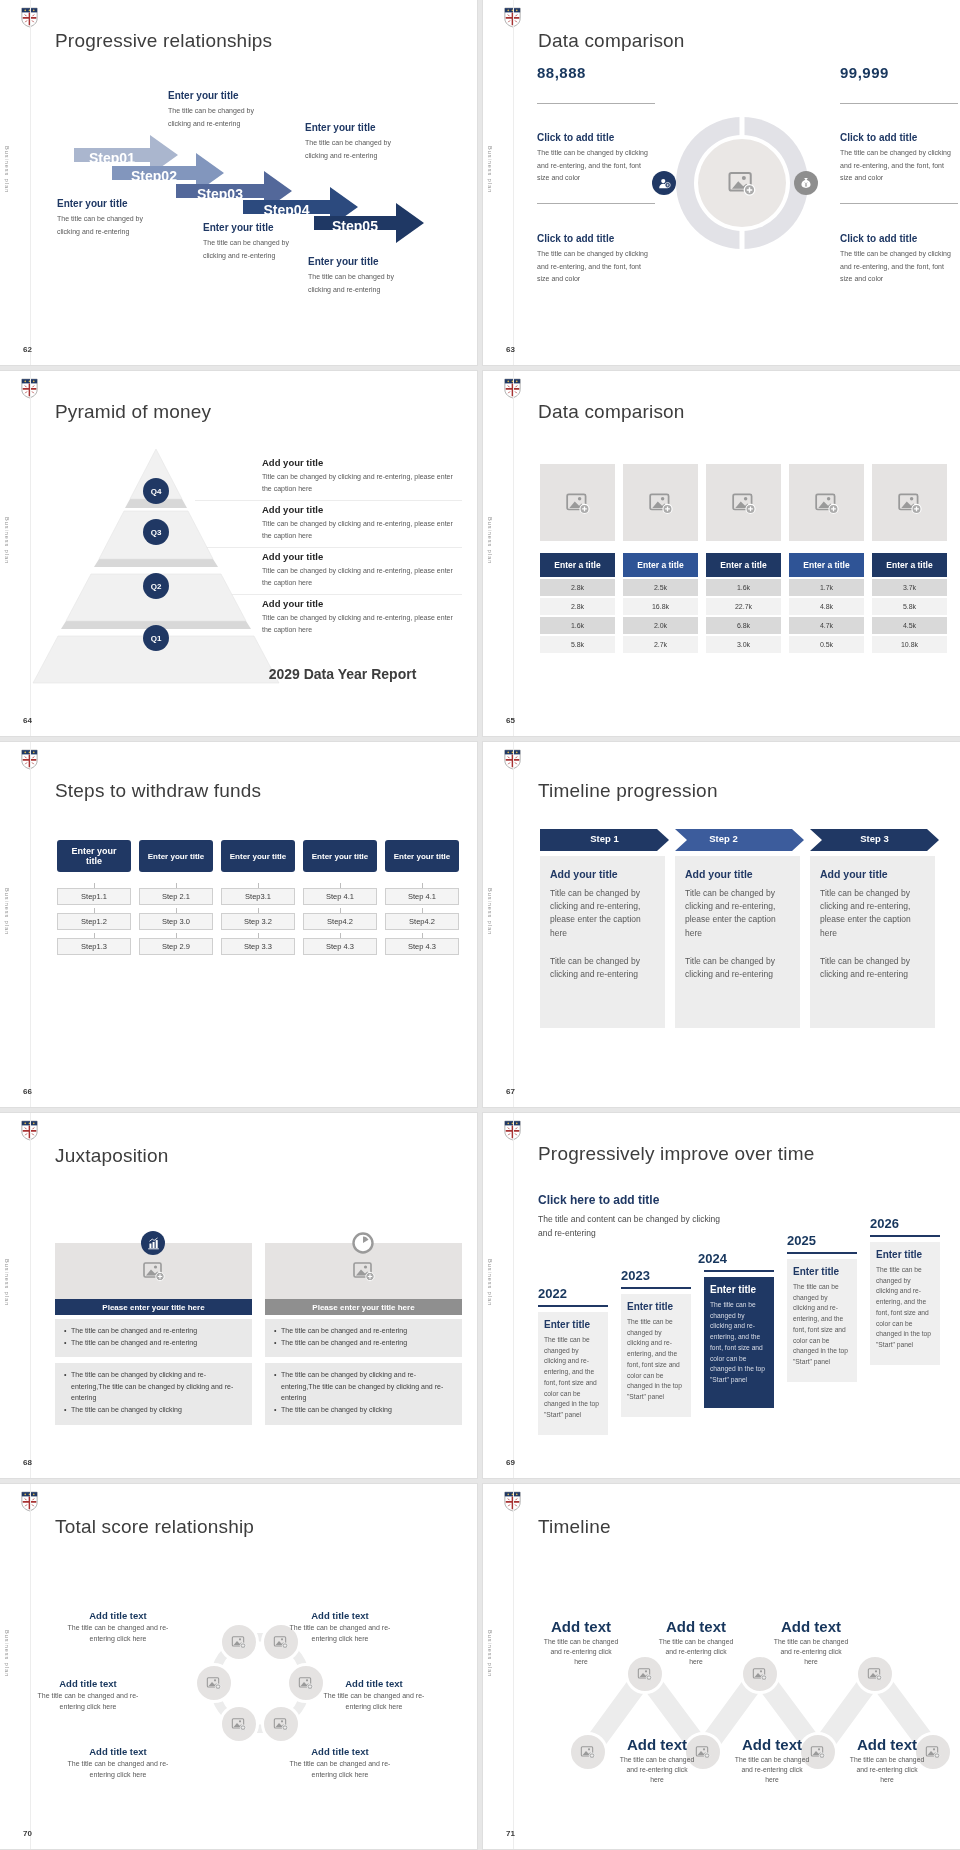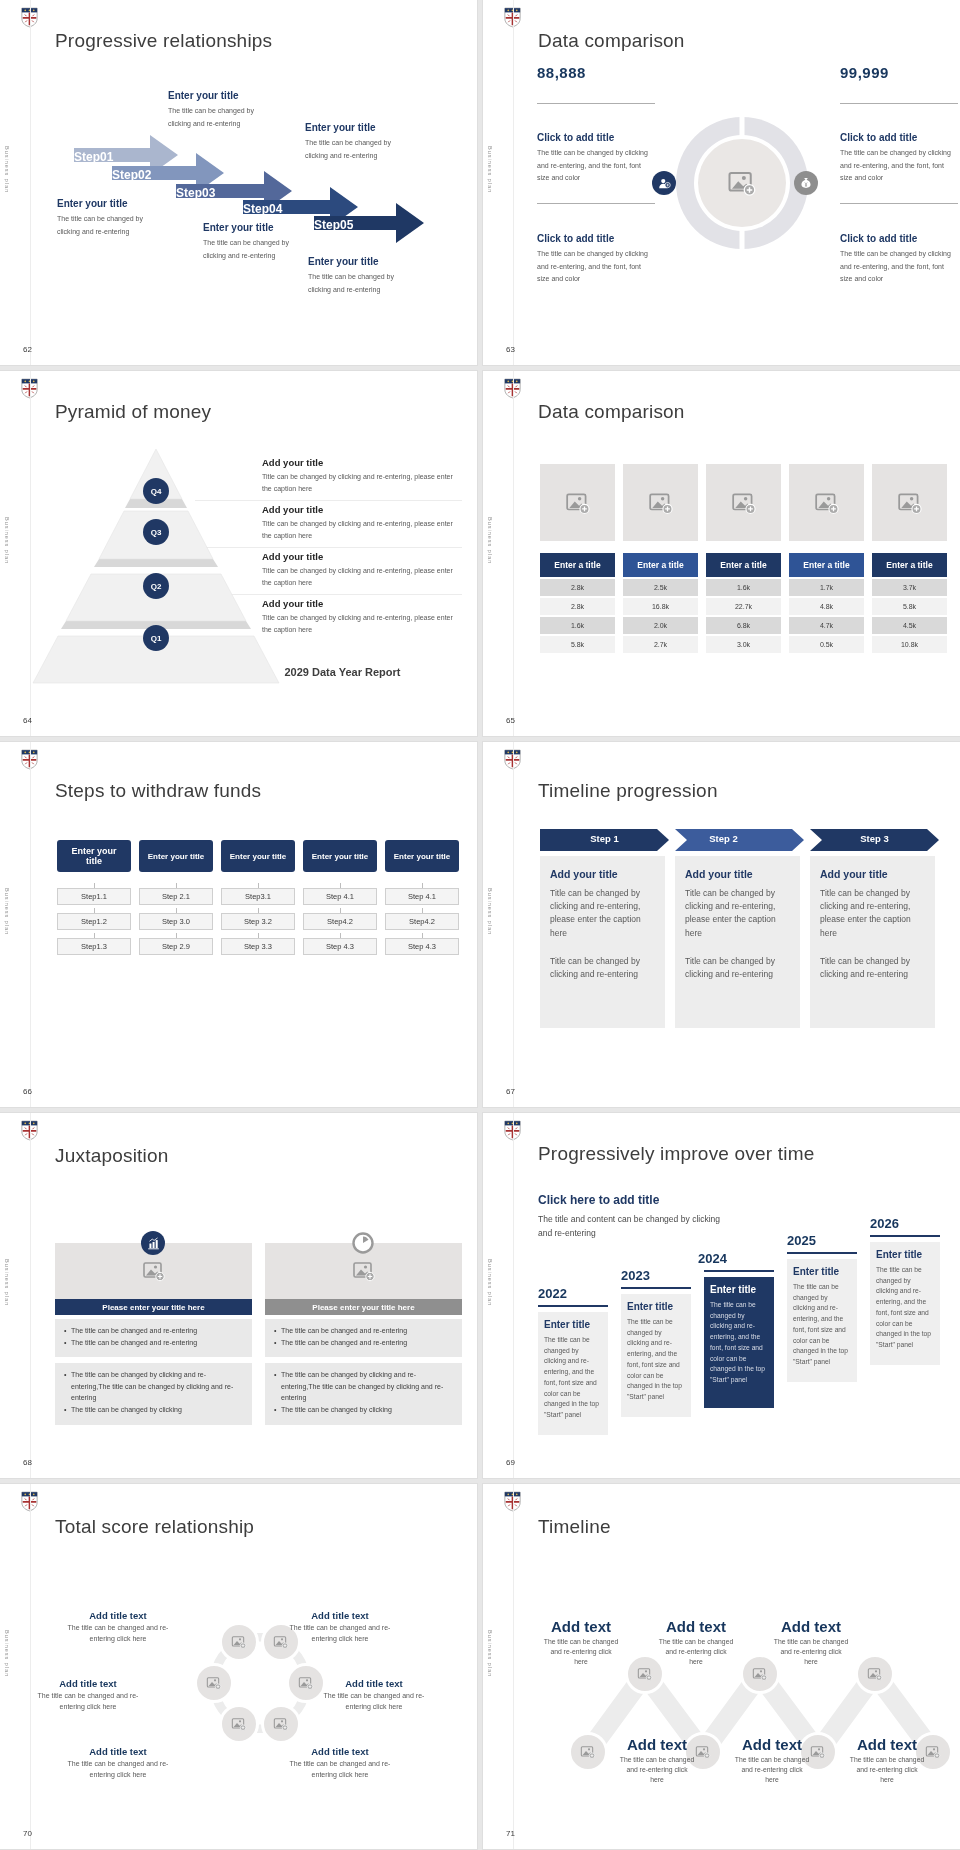--- a/index.html
+++ b/index.html
@@ -3,43 +3,43 @@
 <meta charset="utf-8">
 <style>
   html,body{margin:0;padding:0;background:#e7e7e7;font-family:"Liberation Sans",sans-serif;}
   #deck{width:960px;height:1850px;display:grid;grid-template-columns:477px 477px;grid-template-rows:repeat(5,365px);gap:6px;}
   .slide{position:relative;background:#fff;outline:1px solid #dedede;overflow:hidden;}
   .abs{position:absolute;}
   .t{position:absolute;left:55px;top:30px;font-size:19px;color:#3d3d3d;letter-spacing:.2px;}
   .crest{position:absolute;left:21px;top:7px;}
   .vline{position:absolute;left:30px;top:0;height:100%;width:1px;background:#ededed;}
   .bp{position:absolute;left:4px;top:146px;font-size:5.5px;color:#8f8f8f;writing-mode:vertical-rl;letter-spacing:1px;}
-  .num{position:absolute;left:23px;bottom:11px;font-size:8px;font-weight:normal;color:#3a3a3a;}
+  .num{position:absolute;left:23px;bottom:11px;font-size:8px;font-weight:bold;color:#3a3a3a;}
   .bn{font-weight:bold;color:#1f3864;}
   .cap{color:#595959;}
   .ph{background:#e5e3e2;display:flex;align-items:center;justify-content:center;}
   .phc{position:absolute;width:40px;height:40px;border-radius:50%;border:3px solid #fff;background:#e5e3e2;display:flex;align-items:center;justify-content:center;box-sizing:border-box;}
   
-  .steplbl{position:absolute;color:#fff;font-weight:bold;font-size:12px;}
+  .steplbl{position:absolute;color:#fff;font-weight:bold;font-size:14px;text-align:center;}
   .blk62{position:absolute;width:104px;}
   .blk62 .bn{font-size:10px;}
   .blk62 .cap{font-size:7px;line-height:1.85;margin-top:4px;}
   
   .big{font-size:15px;font-weight:bold;color:#17365d;letter-spacing:.5px;}
   .hr63{position:absolute;width:118px;height:1px;background:#aeaeae;}
   .sec63{position:absolute;width:112px;margin-top:12px;}
   .sec63 .bn{font-size:10px;}
   .sec63 .cap{font-size:7px;line-height:1.8;margin-top:4px;}
   .icn{position:absolute;width:24px;height:24px;border-radius:50%;display:flex;align-items:center;justify-content:center;}
   
   .q{position:absolute;width:26px;height:26px;border-radius:50%;background:#203864;color:#fff;font-size:8px;font-weight:bold;display:flex;align-items:center;justify-content:center;}
   .it64{position:absolute;left:262px;width:198px;}
   .it64 .bn{font-size:9.5px;color:#262626;}
   .it64 .cap{font-size:7px;line-height:1.65;margin-top:3px;}
-  .ft64{position:absolute;left:250px;top:295px;width:185px;text-align:center;font-weight:bold;font-size:11px;color:#3d3d3d;}
+  .ft64{position:absolute;left:250px;top:295px;width:185px;text-align:center;font-weight:bold;font-size:14px;color:#3d3d3d;}
   
   .sq65{position:absolute;top:93px;width:75px;height:77px;}
   .th65{position:absolute;top:182px;width:75px;height:24px;color:#fff;font-weight:bold;font-size:8.5px;display:flex;align-items:center;justify-content:center;}
   .td65{position:absolute;width:75px;height:17px;font-size:7px;color:#404040;display:flex;align-items:center;justify-content:center;}
   
   .h66{position:absolute;top:98px;width:74px;height:32px;background:#203864;border-radius:3px;color:#fff;font-weight:bold;font-size:8px;display:flex;align-items:center;justify-content:center;text-align:center;padding:0 6px;box-sizing:border-box;}
   .b66{position:absolute;width:74px;height:17px;background:#f4f4f4;border:1px solid #cfcfcf;box-sizing:border-box;font-size:7.5px;color:#3a3a3a;display:flex;align-items:center;justify-content:center;}
   .b66::before{content:"";position:absolute;top:-6px;left:50%;width:1px;height:5px;background:#bdbdbd;}
   .note66{position:absolute;left:57px;top:238px;width:398px;font-size:8.5px;color:#3f3f3f;line-height:2.1;}
   

